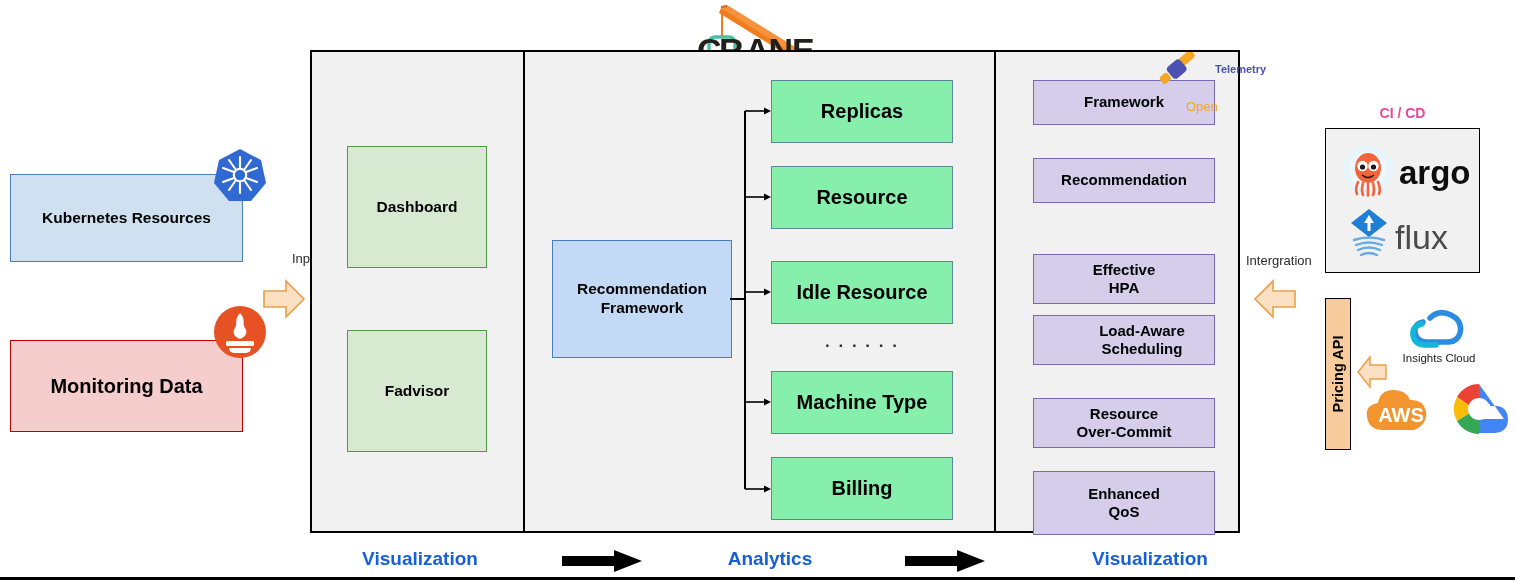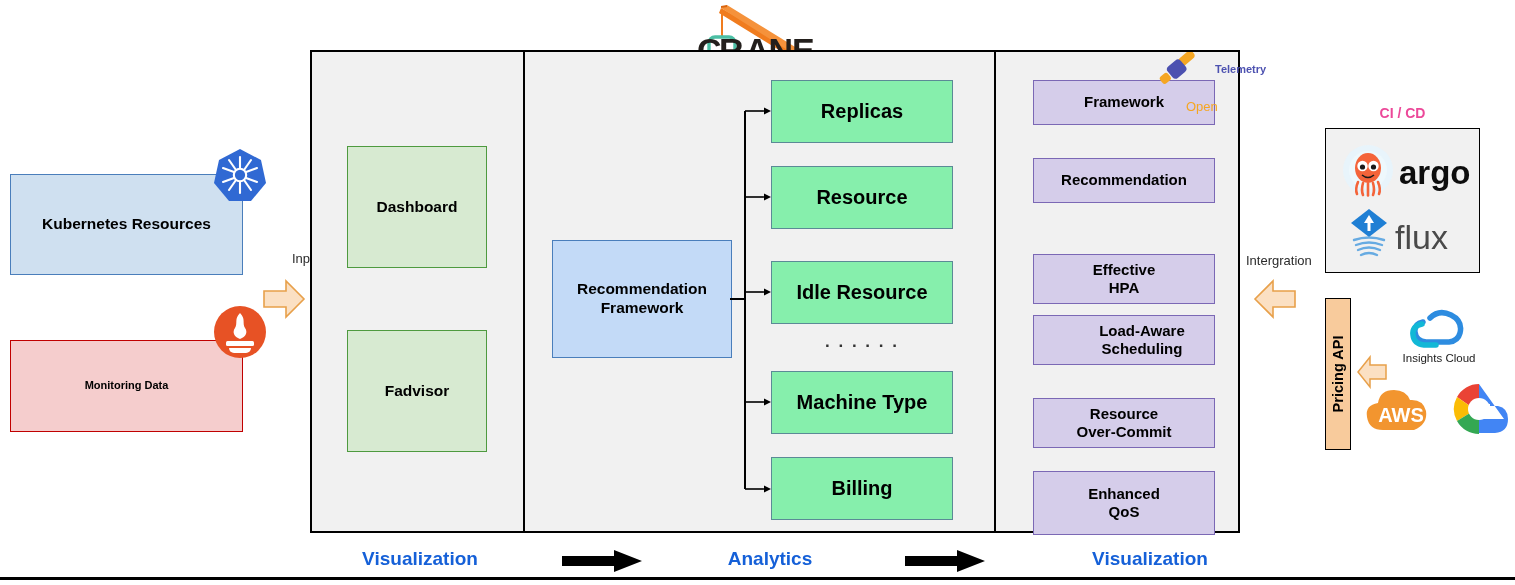--- a/index.html
+++ b/index.html
@@ -23,28 +23,28 @@
     justify-content: center;
     text-align: center;
     font-weight: bold;
     color: #000;
     line-height: 1.22;
     white-space: pre-line;
   }
 
   
   .k8s-box {
-    left: 10px; top: 174px; width: 233px; height: 101px;
+    left: 10px; top: 174px; width: 233px; height: 88px;
     background: #cfe0f0; border: 1px solid #4a7ebb;
     font-size: 15.5px;
   }
   .mon-box {
     left: 10px; top: 340px; width: 233px; height: 92px;
     background: #f5cdcd; border: 1px solid #c00000;
-    font-size: 11px;
+    font-size: 20px;
   }
 
   
   .panel {
     position: absolute;
     left: 310px; top: 50px; width: 930px; height: 483px;
     background: #f1f1f1;
     border: 2.5px solid #000;
     box-sizing: border-box;
   }

